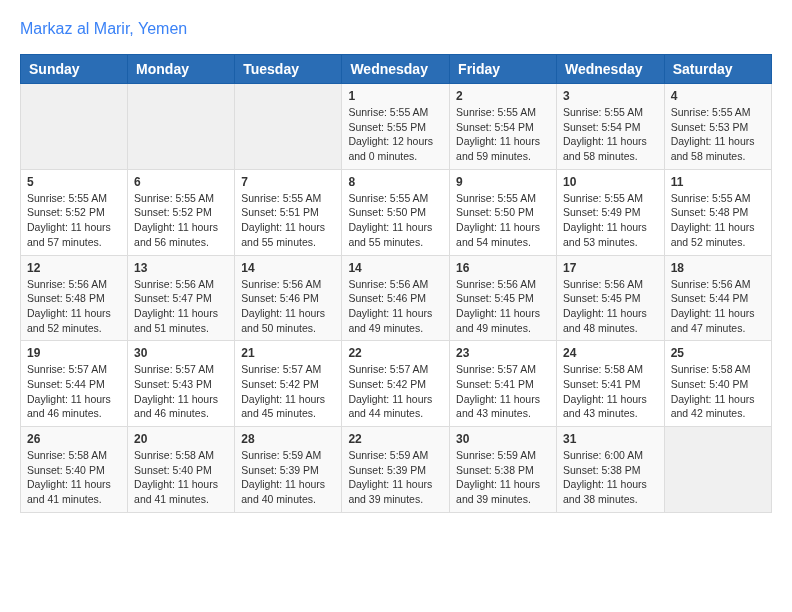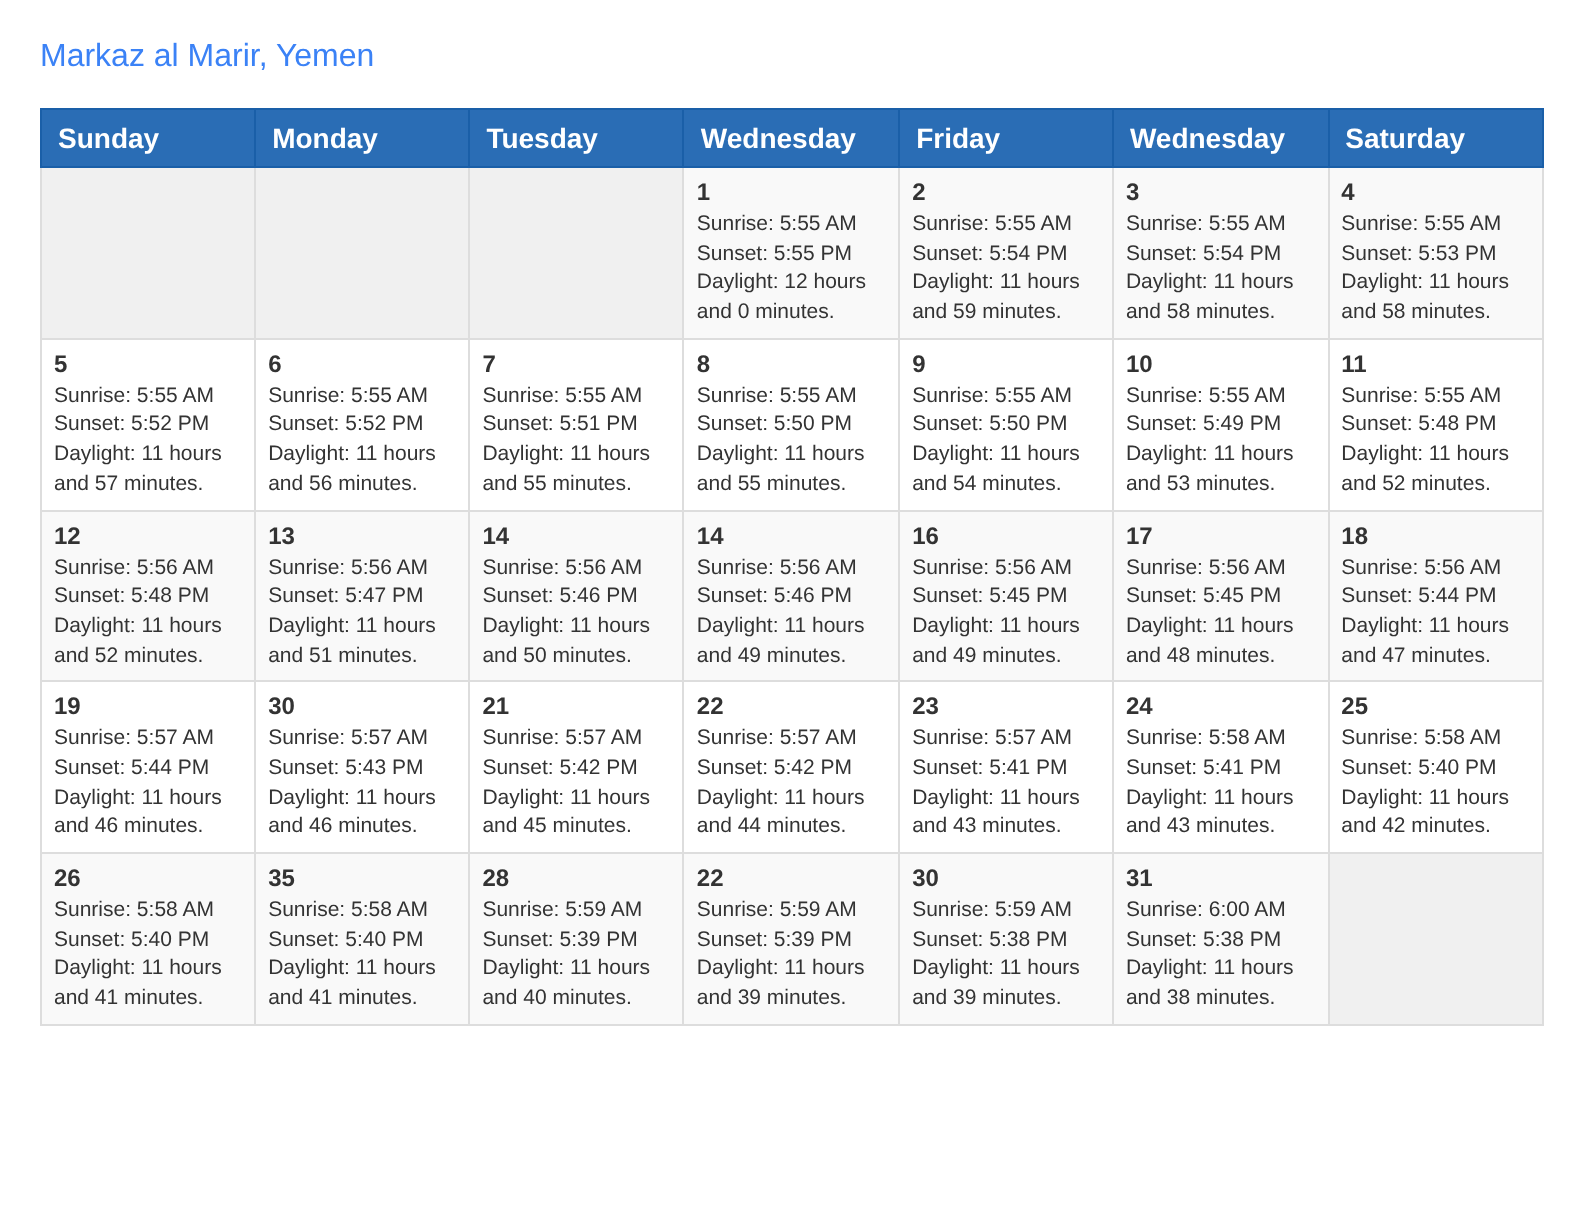--- a/index.html
+++ b/index.html
@@ -222,21 +222,21 @@
           <span class="day-number">25</span>
           <div class="day-info">Sunrise: 5:58 AM<br>Sunset: 5:40 PM<br>Daylight: 11 hours and 42 minutes.</div>
         </td>
       </tr>
       <tr>
         <td>
           <span class="day-number">26</span>
           <div class="day-info">Sunrise: 5:58 AM<br>Sunset: 5:40 PM<br>Daylight: 11 hours and 41 minutes.</div>
         </td>
         <td>
-          <span class="day-number">35</span>
+          <span class="day-number">20</span>
           <div class="day-info">Sunrise: 5:58 AM<br>Sunset: 5:40 PM<br>Daylight: 11 hours and 41 minutes.</div>
         </td>
         <td>
           <span class="day-number">28</span>
           <div class="day-info">Sunrise: 5:59 AM<br>Sunset: 5:39 PM<br>Daylight: 11 hours and 40 minutes.</div>
         </td>
         <td>
           <span class="day-number">22</span>
           <div class="day-info">Sunrise: 5:59 AM<br>Sunset: 5:39 PM<br>Daylight: 11 hours and 39 minutes.</div>
         </td>

